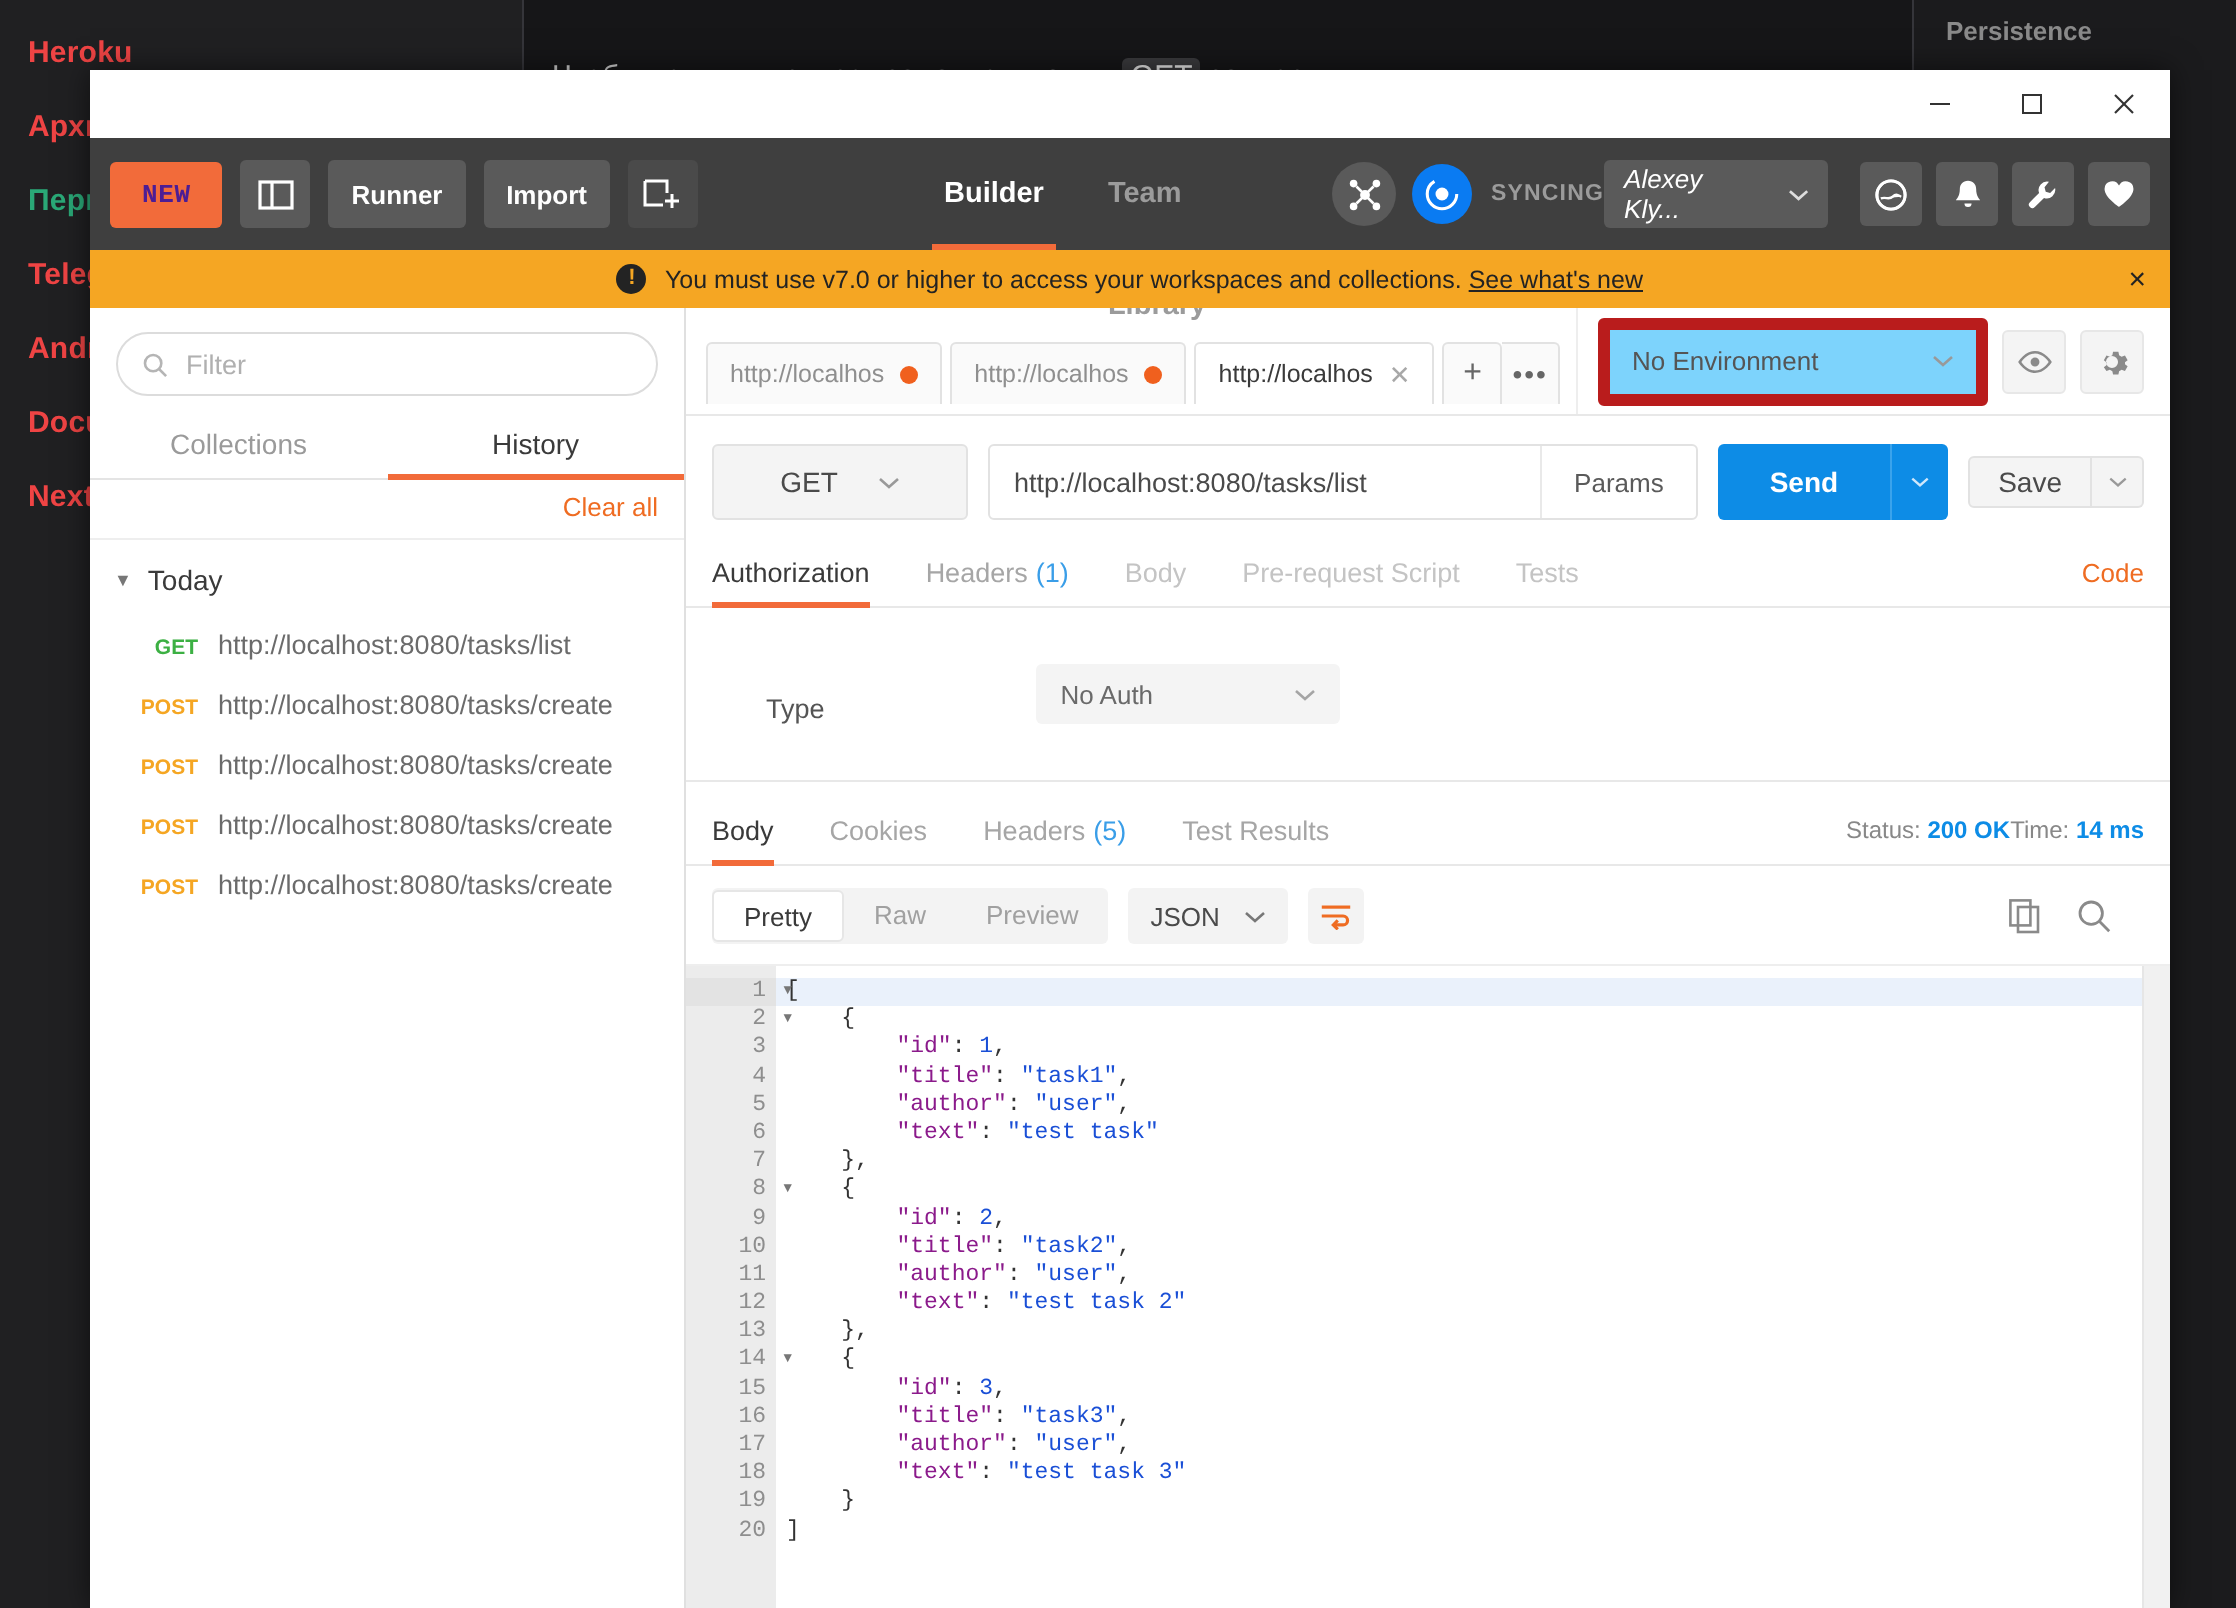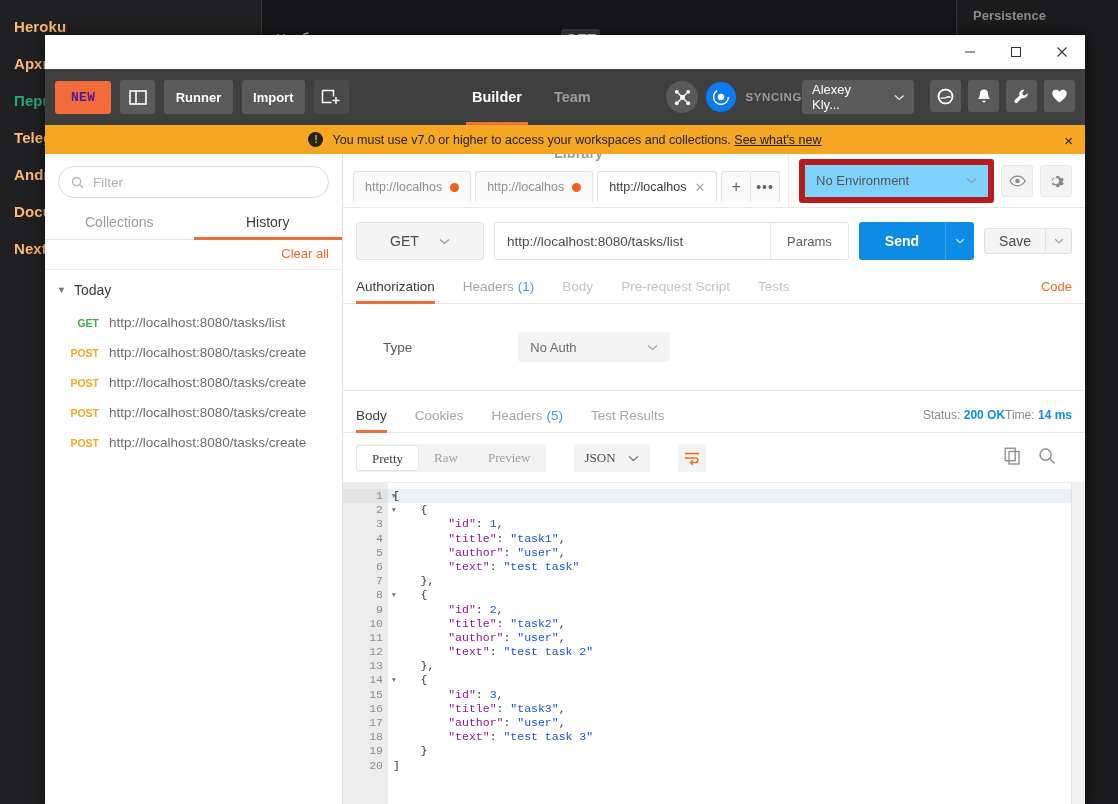--- a/index.html
+++ b/index.html
@@ -30,21 +30,21 @@
     left: 0; top: 0;
     width: 262px; height: 804px;
     background: #202022;
     border-right: 1px solid #35353a;
     box-sizing: border-box;
     padding-top: 8px;
   }
   .bg-nav-item {
     font-size: 15px;
     font-weight: bold;
-    color: #fdba74;
+    color: #ef4444;
     padding: 10px 14px;
     white-space: nowrap;
     letter-spacing: .1px;
   }
   .bg-nav-item.active { color: #2aa877; }
 
   .bg-center {
     position: absolute;
     left: 262px; top: 0;
     width: 694px; height: 804px;
@@ -184,21 +184,22 @@
   }
   .sync-label {
     color: #9b9b9b;
     font-size: 11.5px;
     font-weight: bold;
     letter-spacing: .6px;
   }
   .tb-right {
     margin-left: auto;
     display: flex;
-    align-items: flex-start;
+    align-items: center;
+    font-style: italic;
   }
   .user-pill {
     background: #5a5a5a;
     border-radius: 3px;
     height: 34px;
     display: flex; align-items: center;
     padding: 0 10px;
     color: #fff;
     font-size: 13px;
     margin-right: 9px;
@@ -532,21 +533,21 @@
     background: #f26b3a;
   }
   .code-link {
     margin-left: auto;
     color: #ef6c22;
     font-size: 13px;
     padding-bottom: 9px;
   }
   .authpane {
     display: flex;
-    align-items: center;
+    align-items: flex-end;
     padding: 28px 0 28px 40px;
     gap: 106px;
     flex: none;
     border-bottom: 1px solid #e8e8e8;
   }
   .auth-label { font-size: 13.5px; color: #555; }
   .auth-select {
     background: #f4f4f4;
     border-radius: 3px;
     width: 152px;
@@ -573,25 +574,24 @@
     display: flex;
     font-size: 12px;
     color: #888;
     padding-bottom: 10px;
   }
   .status-val { color: #0d8ce6; font-weight: bold; }
 
   
   .viewbar {
     display: flex;
-    align-items: center;
+    align-items: flex-end;
     padding: 11px 13px 10px;
-    gap: 28px;
-    flex: none;
-    font-family: Liberation Serif, serif;
+    gap: 10px;
+    flex: none;
   }
   .seg {
     background: #f3f3f3;
     border-radius: 3px;
     display: flex;
     height: 28px;
     align-items: center;
   }
   .seg span {
     padding: 0 15px;

